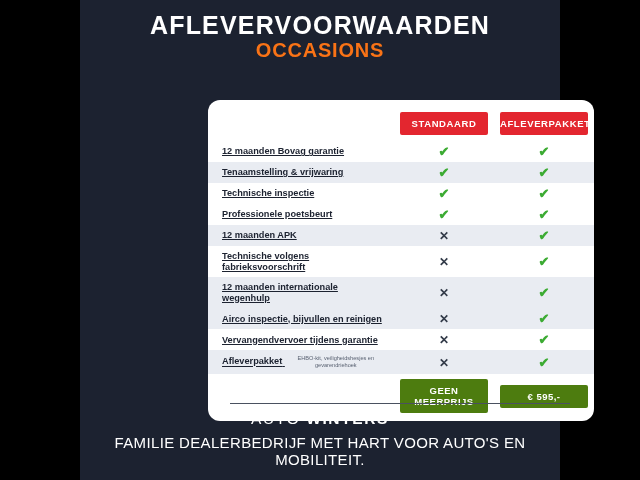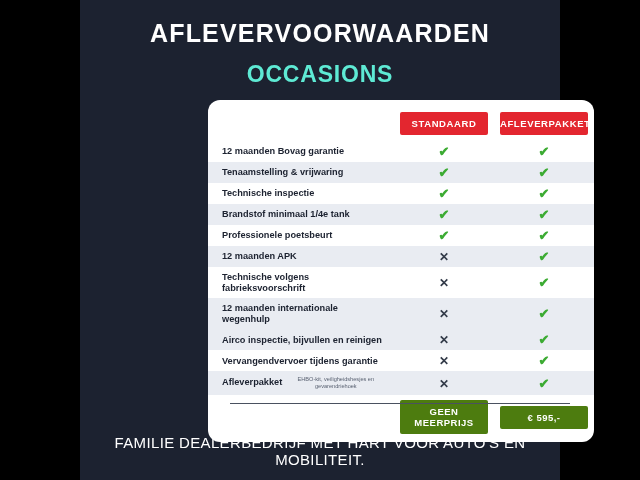--- a/index.html
+++ b/index.html
@@ -21,37 +21,37 @@
   }
   .panel {
     position: absolute;
     left: 80px;
     top: 0;
     width: 480px;
     height: 480px;
     background: #1c2230;
   }
   .header {
-    padding-top: 20px;
+    padding-top: 12px;
     text-align: center;
   }
   .title-main {
     font-size: 25px;
     font-weight: bold;
     letter-spacing: 1.2px;
     color: #ffffff;
     line-height: 1.05;
   }
   .title-sub {
-    font-size: 23px;
+    font-size: 20px;
     font-weight: bold;
     letter-spacing: 0.8px;
-    color: #5eead4;
+    color: #f97316;
     line-height: 1.05;
-    margin-top: 16px;
+    margin-top: 2px;
   }
   .card {
     position: absolute;
     left: 128px;
     top: 100px;
     width: 386px;
     background: #ffffff;
     border-radius: 12px;
     padding: 8px 0 6px 0;
     box-sizing: border-box;
@@ -79,20 +79,21 @@
     border-radius: 2px;
   }
   .head-spacer { }
 
   td.label {
     font-size: 9.2px;
     font-weight: bold;
     color: #1c2230;
     padding: 5px 6px 5px 14px;
     line-height: 1.15;
+    text-decoration: underline;
   }
   td.mark {
     text-align: center;
     font-size: 13px;
     line-height: 1;
     padding: 4px 0;
   }
   tr.alt td { background: #e9ecf2; }
   tr.plain td { background: #ffffff; }
 
@@ -194,25 +195,20 @@
           <tr class="alt">
             <td class="label">Tenaamstelling &amp; vrijwaring</td>
             <td class="mark"><span class="tick">✔</span></td>
             <td class="mark"><span class="tick">✔</span></td>
           </tr>
           <tr class="plain">
             <td class="label">Technische inspectie</td>
             <td class="mark"><span class="tick">✔</span></td>
             <td class="mark"><span class="tick">✔</span></td>
           </tr>
-          <tr class="alt">
-            <td class="label">Brandstof minimaal 1/4e tank</td>
-            <td class="mark"><span class="tick">✔</span></td>
-            <td class="mark"><span class="tick">✔</span></td>
-          </tr>
           <tr class="plain">
             <td class="label">Professionele poetsbeurt</td>
             <td class="mark"><span class="tick">✔</span></td>
             <td class="mark"><span class="tick">✔</span></td>
           </tr>
           <tr class="alt">
             <td class="label">12 maanden APK</td>
             <td class="mark"><span class="cross">✕</span></td>
             <td class="mark"><span class="tick">✔</span></td>
           </tr>

